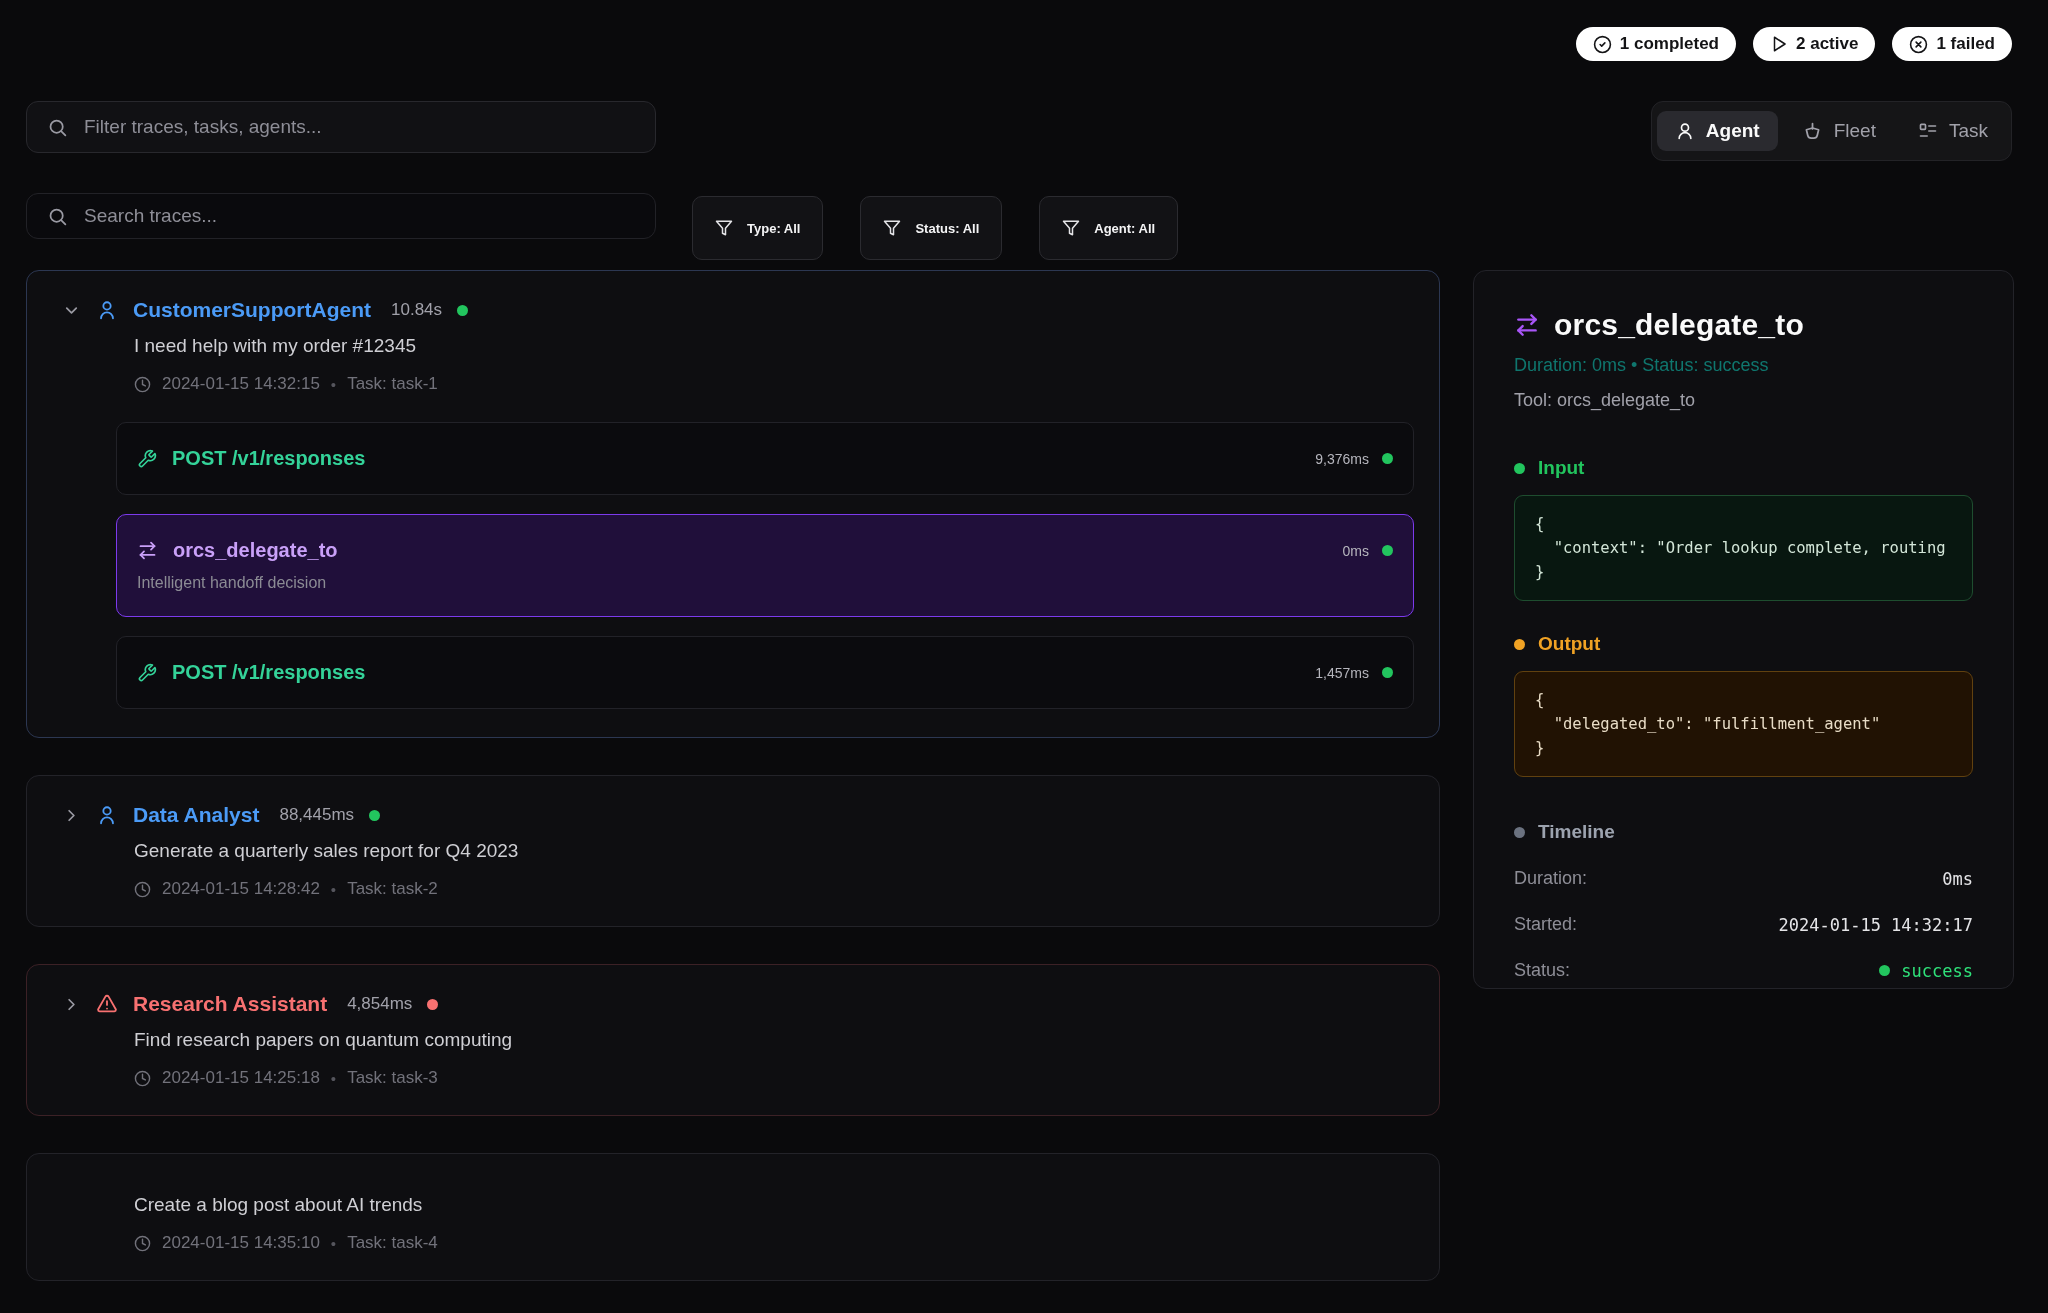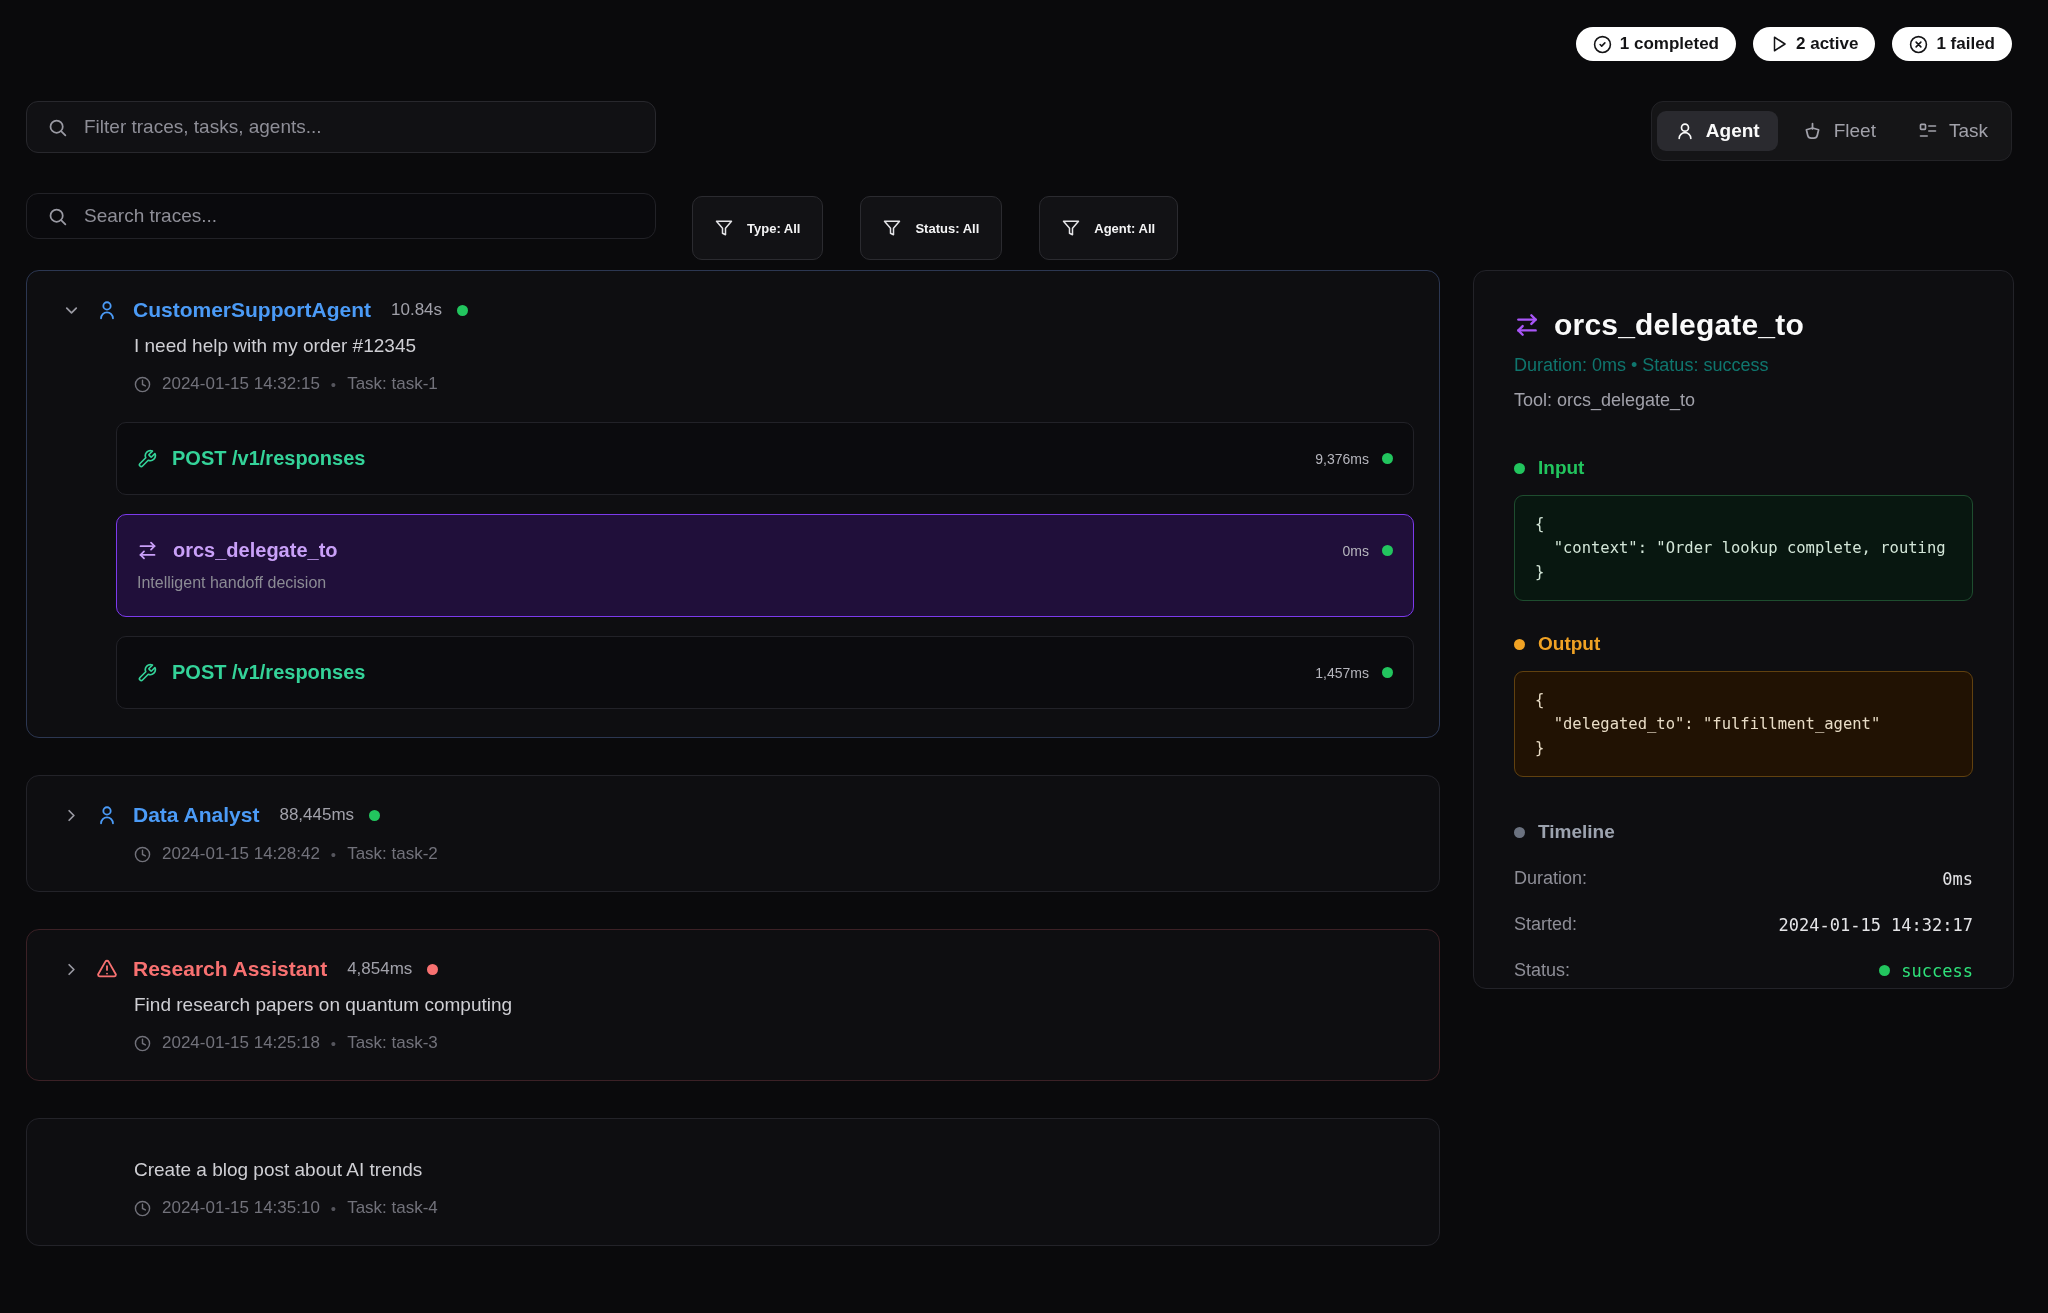--- a/index.html
+++ b/index.html
@@ -336,20 +336,21 @@
       <span class="icon-blue">
         <svg width="22" height="22" viewBox="0 0 24 24" fill="none" stroke="currentColor" stroke-width="2" stroke-linecap="round">
             <circle cx="12" cy="7.5" r="4"></circle>
             <path d="M5.5 21a6.5 6.5 0 0 1 13 0" stroke-dasharray="20 7"></path>
           </svg>
       </span>
       <span class="trace-name">Data Analyst</span>
       <span class="trace-duration">88,445ms</span>
       <span class="dot green"></span>
     </div>
+    <div class="trace-input">Generate a quarterly sales report for Q4 2023</div>
     <div class="trace-meta">
       <span>
         <svg width="17" height="17" viewBox="0 0 24 24" fill="none" stroke="#72727b" stroke-width="2" stroke-linecap="round">
             <circle cx="12" cy="12" r="10"></circle>
             <path d="M12 6v6l4 2"></path>
           </svg>
       </span>
       <span>2024-01-15 14:28:42</span>
       <span class="meta-dot">•</span>
       <span>Task: task-2</span>

